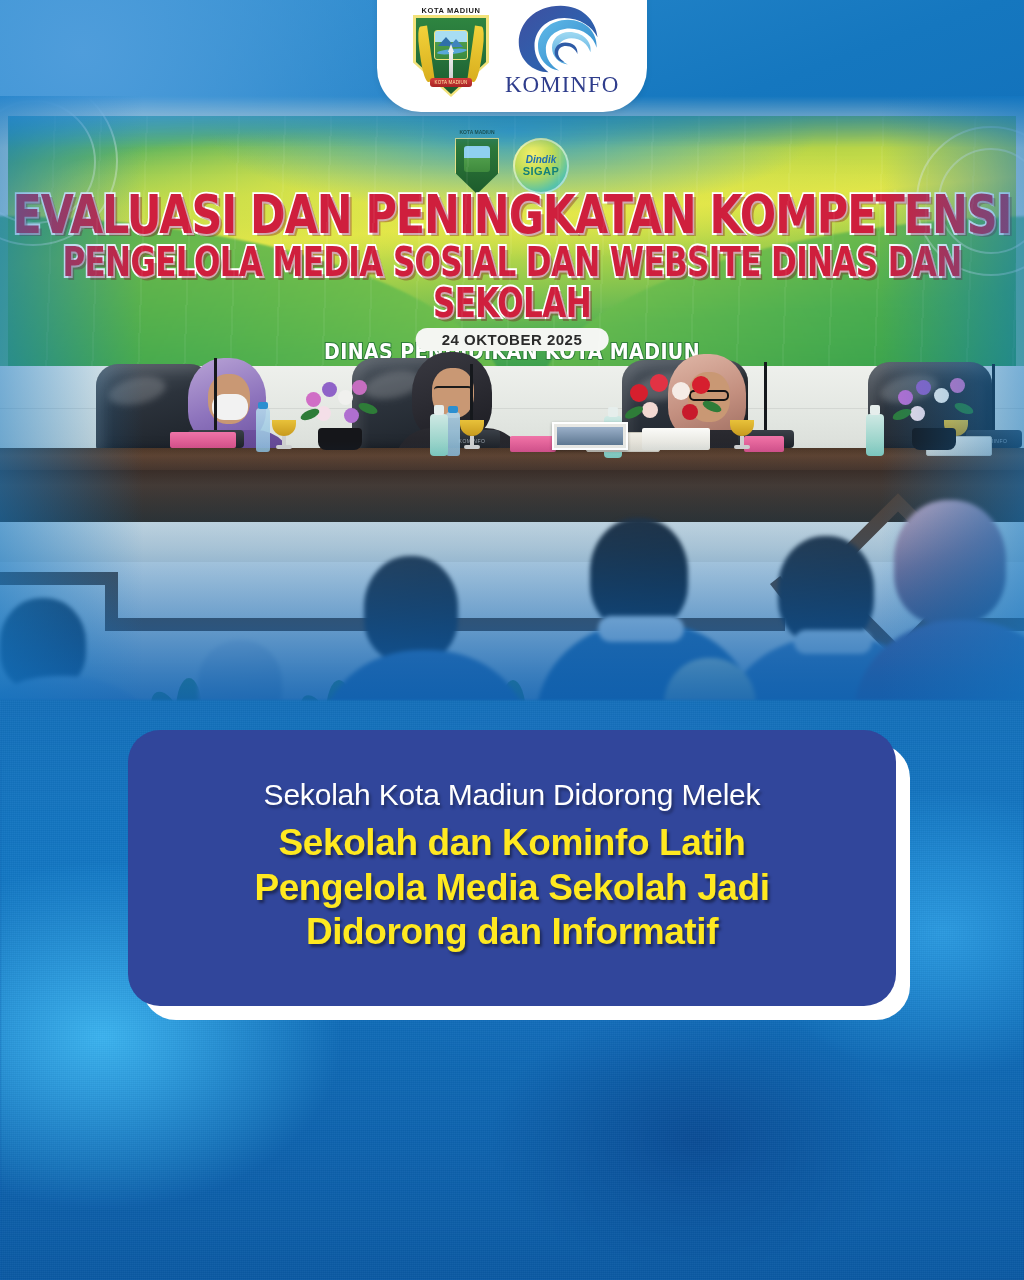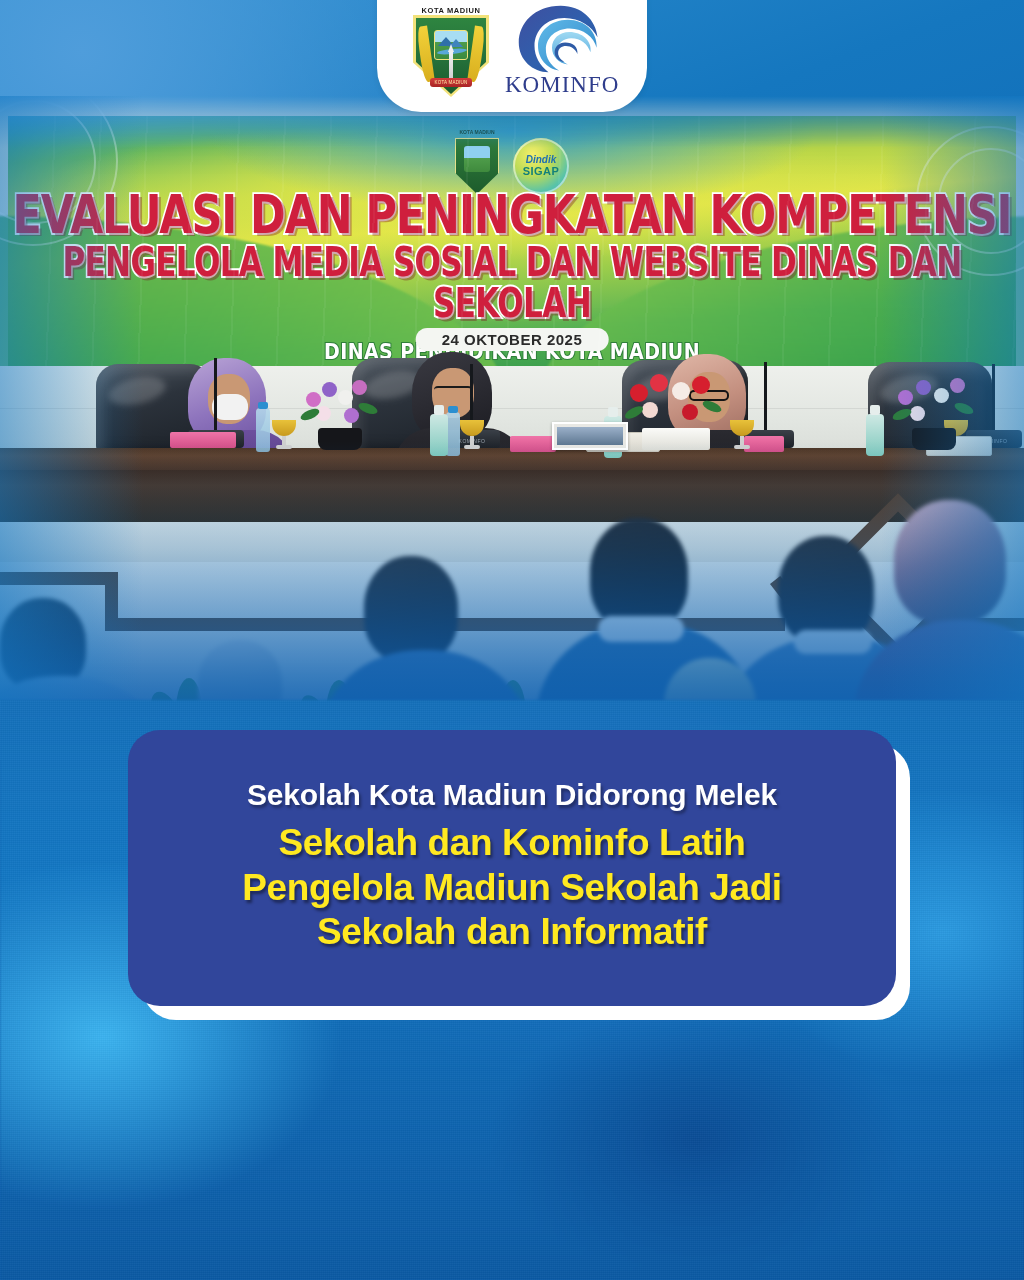--- a/index.html
+++ b/index.html
@@ -302,21 +302,21 @@
     position:absolute; left:14px; top:14px; width:768px; height:276px;
     border-radius:34px; background:#ffffff;
   }
   .caption-card{
     position:absolute; left:0; top:0; width:768px; height:276px;
     background:#31469b; border-radius:32px;
     display:flex; flex-direction:column; align-items:center; justify-content:center;
     padding:12px 40px 16px;
   }
   .cap-sub{
-    color:#ffffff; font-size:30px; font-weight:bold; line-height:1.12;
+    color:#ffffff; font-size:30px; font-weight:normal; line-height:1.12;
     text-align:center; letter-spacing:-.2px;
     text-shadow:2px 3px 3px rgba(0,0,0,.35);
   }
   .cap-main{
     margin-top:10px; color:#ffe920; font-size:37px; font-weight:bold;
     line-height:1.2; text-align:center; letter-spacing:-.4px;
     text-shadow:2px 3px 3px rgba(0,0,0,.42);
   }
 
   
@@ -626,19 +626,19 @@
       </div>
 
     </div>
   </div>
 
   <div class="caption-wrap">
     <div class="caption-outline"></div>
     <div class="caption-card">
       <div class="cap-sub">Sekolah Kota Madiun Didorong Melek</div>
       <div class="cap-main">Sekolah dan Kominfo Latih</div>
-      <div class="cap-main" style="margin-top:0;">Pengelola Madiun Sekolah Jadi</div>
-      <div class="cap-main" style="margin-top:0;">Sekolah dan Informatif</div>
+      <div class="cap-main" style="margin-top:0;">Pengelola Media Sekolah Jadi</div>
+      <div class="cap-main" style="margin-top:0;">Didorong dan Informatif</div>
     </div>
   </div>
 
 
 </div>
 
 </body></html>

